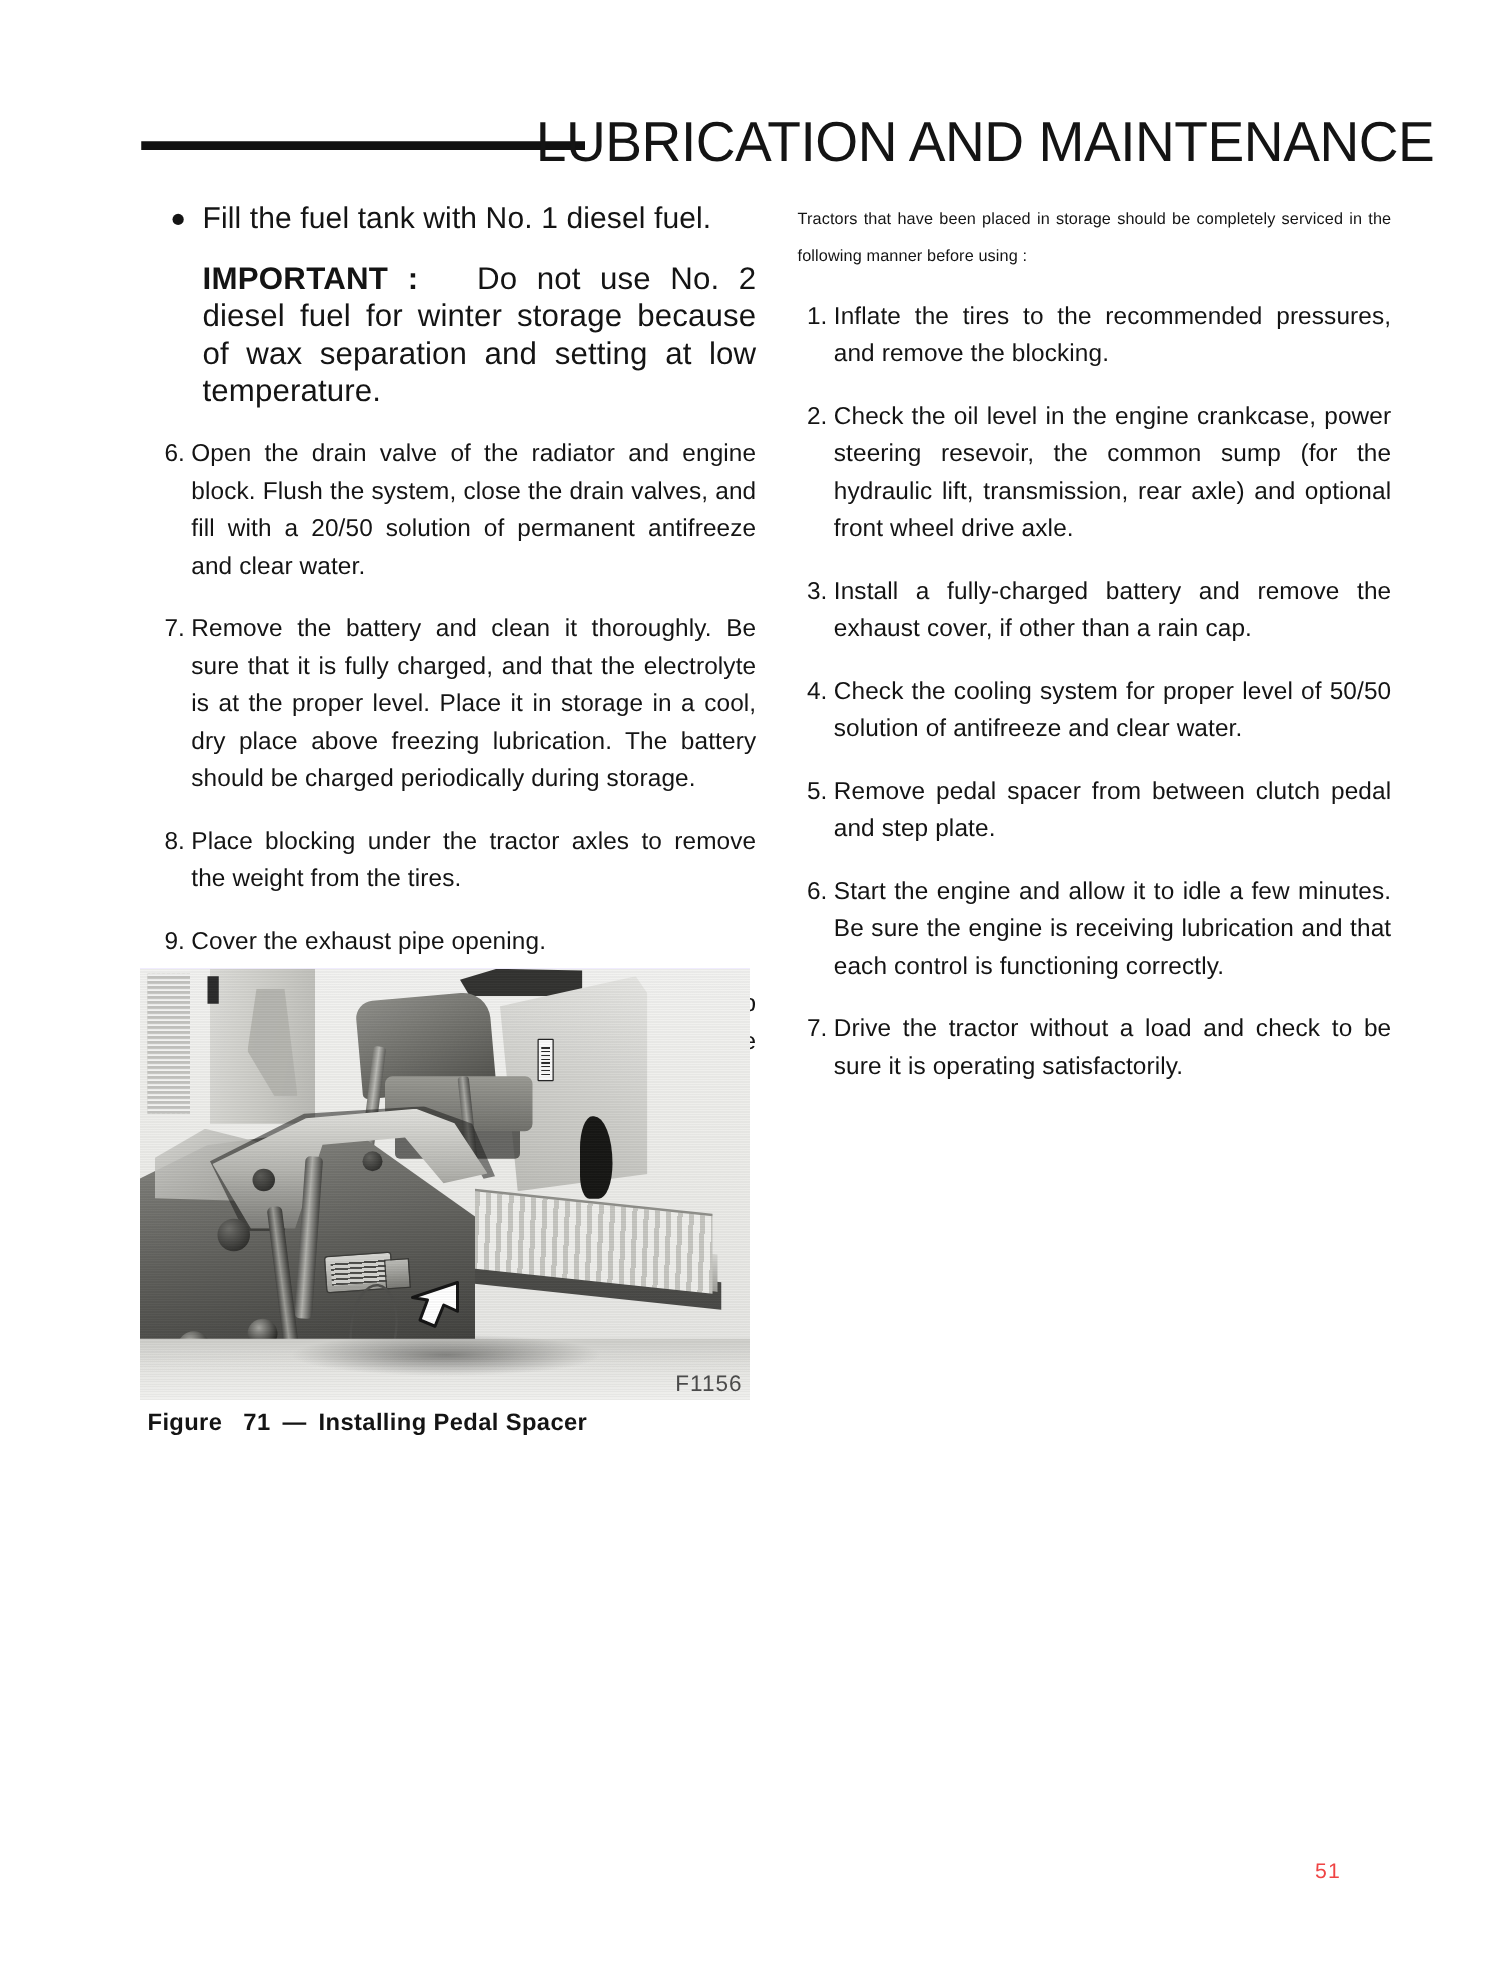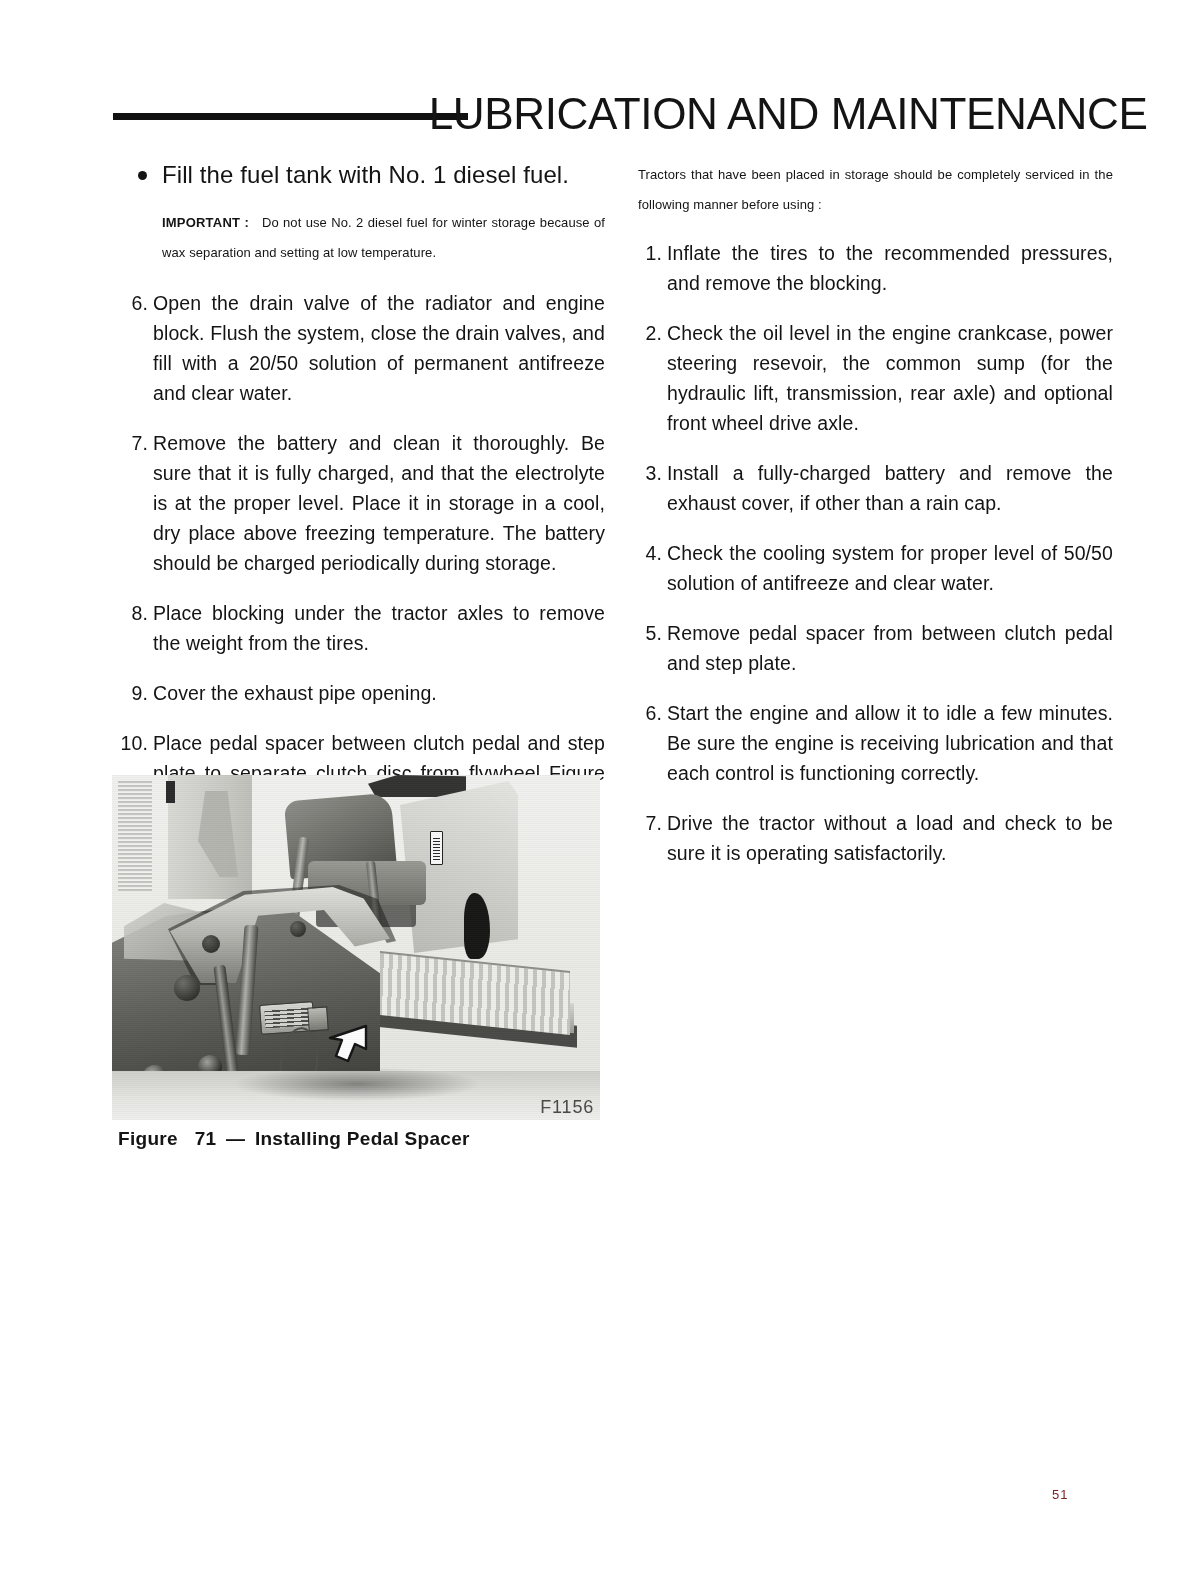--- a/index.html
+++ b/index.html
@@ -85,21 +85,21 @@
     top: 11px;
     width: 9px;
     height: 9px;
     border-radius: 50%;
     background: #141414;
   }
   .bullet-item .btext { display: block; padding-left: 24px; }
 
   .important-block {
     padding-left: 54px;
-    font-size: 13px;
+    font-size: 25px;
     line-height: 30px;
     margin: 0 0 20px 0;
     text-align: justify;
     letter-spacing: 0.1px;
   }
   .important-label {
     font-weight: bold;
     letter-spacing: 0.2px;
   }
 
@@ -354,23 +354,23 @@
       repeating-linear-gradient(0deg, rgba(0,0,0,.035) 0 1px, rgba(255,255,255,.02) 1px 2px);
     pointer-events: none;
     z-index: 35;
   }
 
   
   .page-number {
     position: absolute;
     left: 1052px;
     top: 1487px;
-    font-size: 13px;
+    font-size: 17px;
     letter-spacing: 1px;
-    color: #7f1d1d;
+    color: #ef4444;
   }
 </style>
 </head>
 <body>
 
 <div class="header-rule"></div>
 <div class="page-header">
   <div class="header-title">LUBRICATION AND MAINTENANCE</div>
 </div>
 
@@ -388,21 +388,21 @@
       <span>&nbsp;&nbsp;</span><span>Do not use No. 2 diesel fuel for winter storage because of wax separation and setting at low temperature.</span>
     </div>
 
     <div class="num-item">
       <span class="num">6.</span>
       <span class="body">Open the drain valve of the radiator and engine block. Flush the system, close the drain valves, and fill with a 20/50 solution of permanent antifreeze and clear water.</span>
     </div>
 
     <div class="num-item">
       <span class="num">7.</span>
-      <span class="body">Remove the battery and clean it thoroughly. Be sure that it is fully charged, and that the electrolyte is at the proper level. Place it in storage in a cool, dry place above freezing temperature. The battery should be charged periodically during storage.</span>
+      <span class="body">Remove the battery and clean it thoroughly. Be sure that it is fully charged, and that the electrolyte is at the proper level. Place it in storage in a cool, dry place above freezing lubrication. The battery should be charged periodically during storage.</span>
     </div>
 
     <div class="num-item">
       <span class="num">8.</span>
       <span class="body">Place blocking under the tractor axles to remove the weight from the tires.</span>
     </div>
 
     <div class="num-item">
       <span class="num">9.</span>
       <span class="body">Cover the exhaust pipe opening.</span>

